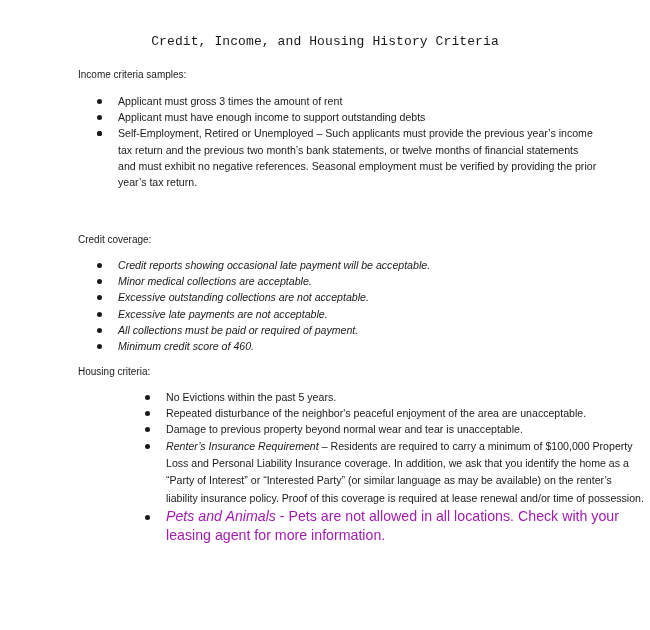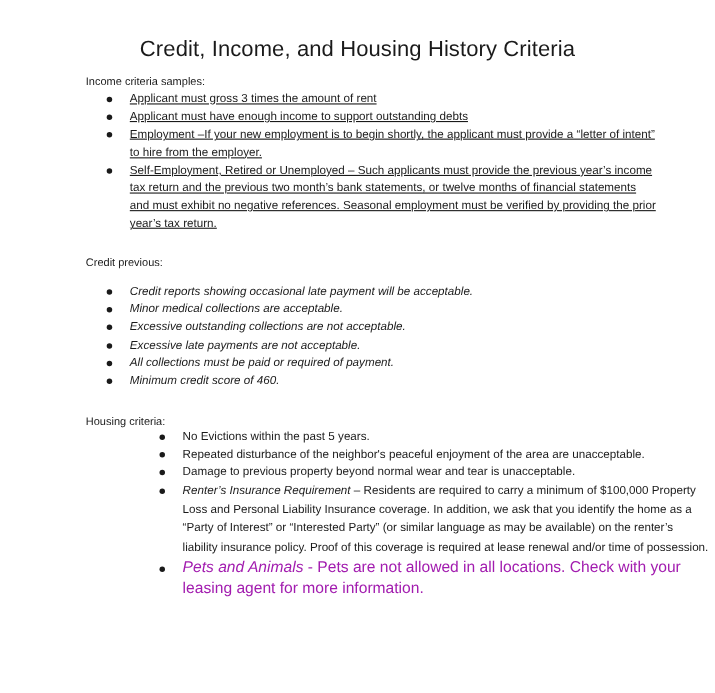--- a/index.html
+++ b/index.html
@@ -19,25 +19,26 @@
       position: absolute;
       left: 0; top: 0;
       width: 650px; height: 630px;
     }
     .title {
       position: absolute;
       top: 34px;
       left: 0;
       width: 650px;
       text-align: center;
-      font-size: 20px;
+      font-size: 13px;
       font-weight: normal;
       color: #1a1a1a;
       letter-spacing: 0.1px;
       margin: 0;
+      font-family: Liberation Mono, monospace;
     }
     .section-heading {
       position: absolute;
       left: 78px;
       font-size: 10px;
       color: #1a1a1a;
       margin: 0;
     }
     ul.bullets {
       position: absolute;
@@ -74,38 +75,38 @@
     }
   </style>
 </head>
 <body>
 
 <div class="page">
 
   <h1 class="title">Credit, Income, and Housing History Criteria</h1>
 
   <p class="section-heading" style="top:69px;">Income criteria samples:</p>
-  <ul class="bullets" style="top:82px;text-decoration:underline;">
+  <ul class="bullets" style="top:93px;">
     <li><span class="bullet"></span><span>Applicant must gross 3 times the amount of rent</span></li>
     <li><span class="bullet"></span><span>Applicant must have enough income to support outstanding debts</span></li>
-    <li><span class="bullet"></span><span>Employment –If your new employment is to begin shortly, the applicant must provide a “letter of intent” to hire from the employer.</span></li>
+    <li><span class="bullet"></span></li>
     <li><span class="bullet"></span><span>Self-Employment, Retired or Unemployed – Such applicants must provide the previous year’s income tax return and the previous two month’s bank statements, or twelve months of financial statements and must exhibit no negative references. Seasonal employment must be verified by providing the prior year’s tax return.</span></li>
   </ul>
 
-  <p class="section-heading" style="top:234px;">Credit previous:</p>
+  <p class="section-heading" style="top:234px;">Credit coverage:</p>
   <ul class="bullets" style="top:257px;font-style:italic;">
     <li><span class="bullet"></span><span>Credit reports showing occasional late payment will be acceptable.</span></li>
     <li><span class="bullet"></span><span>Minor medical collections are acceptable.</span></li>
     <li><span class="bullet"></span><span>Excessive outstanding collections are not acceptable.</span></li>
     <li><span class="bullet"></span><span>Excessive late payments are not acceptable.</span></li>
     <li><span class="bullet"></span><span>All collections must be paid or required of payment.</span></li>
     <li><span class="bullet"></span><span>Minimum credit score of 460.</span></li>
   </ul>
 
-  <p class="section-heading" style="top:366px;margin-top:12px;">Housing criteria:</p>
+  <p class="section-heading" style="top:366px;">Housing criteria:</p>
   <ul class="bullets" style="top:389px;padding-left:48px;">
     <li><span class="bullet"></span><span>No Evictions within the past 5 years.</span></li>
     <li><span class="bullet"></span><span>Repeated disturbance of the neighbor's peaceful enjoyment of the area are unacceptable.</span></li>
     <li><span class="bullet"></span><span>Damage to previous property beyond normal wear and tear is unacceptable.</span></li>
     <li style="line-height:17.3px;"><span class="bullet"></span><span class="it">Renter’s Insurance Requirement</span><span> – Residents are required to carry a minimum of $100,000 Property Loss and Personal Liability Insurance coverage. In addition, we ask that you identify the home as a “Party of Interest” or “Interested Party” (or similar language as may be available) on the renter’s liability insurance policy. Proof of this coverage is required at lease renewal and/or time of possession.</span></li>
     <li class="large"><span class="bullet"></span><span class="it">Pets and Animals</span><span> - Pets are not allowed in all locations. Check with your leasing agent for more information.</span></li>
   </ul>
 
 </div>
 

